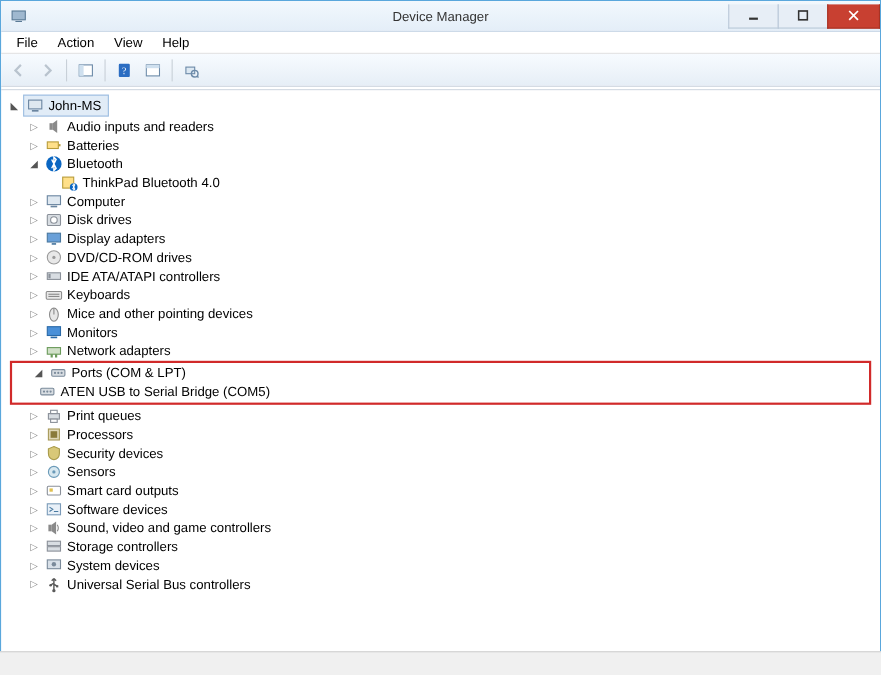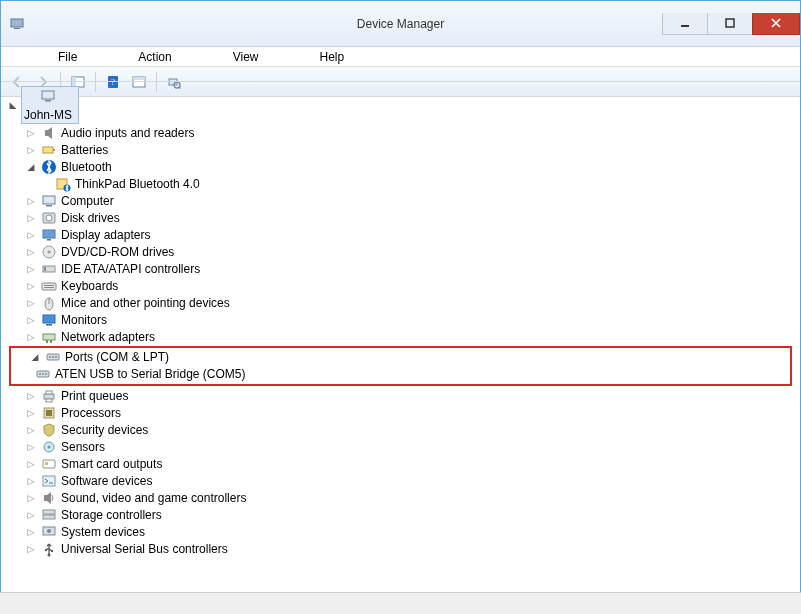--- a/index.html
+++ b/index.html
@@ -7,21 +7,21 @@
     font-family: "Segoe UI", Tahoma, sans-serif;
     font-size: 12px;
     background: #fff;
     width: 801px;
     height: 614px;
     overflow: hidden;
     border: 1px solid #5aa7dc;
   }
   
   .titlebar {
-    height: 46px;
+    height: 28px;
     background: linear-gradient(#f2f8fd, #e4eef8);
     display: flex;
     align-items: center;
     border-bottom: 1px solid #c8d6e6;
     position: relative;
   }
   .titlebar .tb-icon {
     width: 16px;
     height: 16px;
     margin-left: 8px;
@@ -53,21 +53,20 @@
     height: 20px;
     display: flex;
     align-items: center;
     padding: 0 6px;
     gap: 2px;
     border-bottom: 1px solid #e0e0e0;
   }
   .menubar .menu-item {
     padding: 2px 8px;
     cursor: default;
-    margin-left: 43px;
   }
   
   .toolbar {
     height: 30px;
     background: linear-gradient(#f7fbff, #e6eef6);
     border-bottom: 1px solid #d0d8e0;
     display: flex;
     align-items: center;
     padding: 0 4px;
     gap: 2px;
@@ -88,21 +87,20 @@
     overflow: auto;
     border-top: 1px solid #d0d8e0;
   }
   .tree { padding: 4px 6px; }
   .root-row {
     display:inline-flex; align-items:center;
     background:#e1ecf7;
     border:1px solid #9cbde0;
     padding: 1px 6px 1px 2px;
     gap: 4px;
-    flex-direction: column;
   }
   .node-row {
     display: flex;
     align-items: center;
     height: 17px;
     gap: 4px;
     padding-left: 2px;
     white-space: nowrap;
   }
   .expander {

